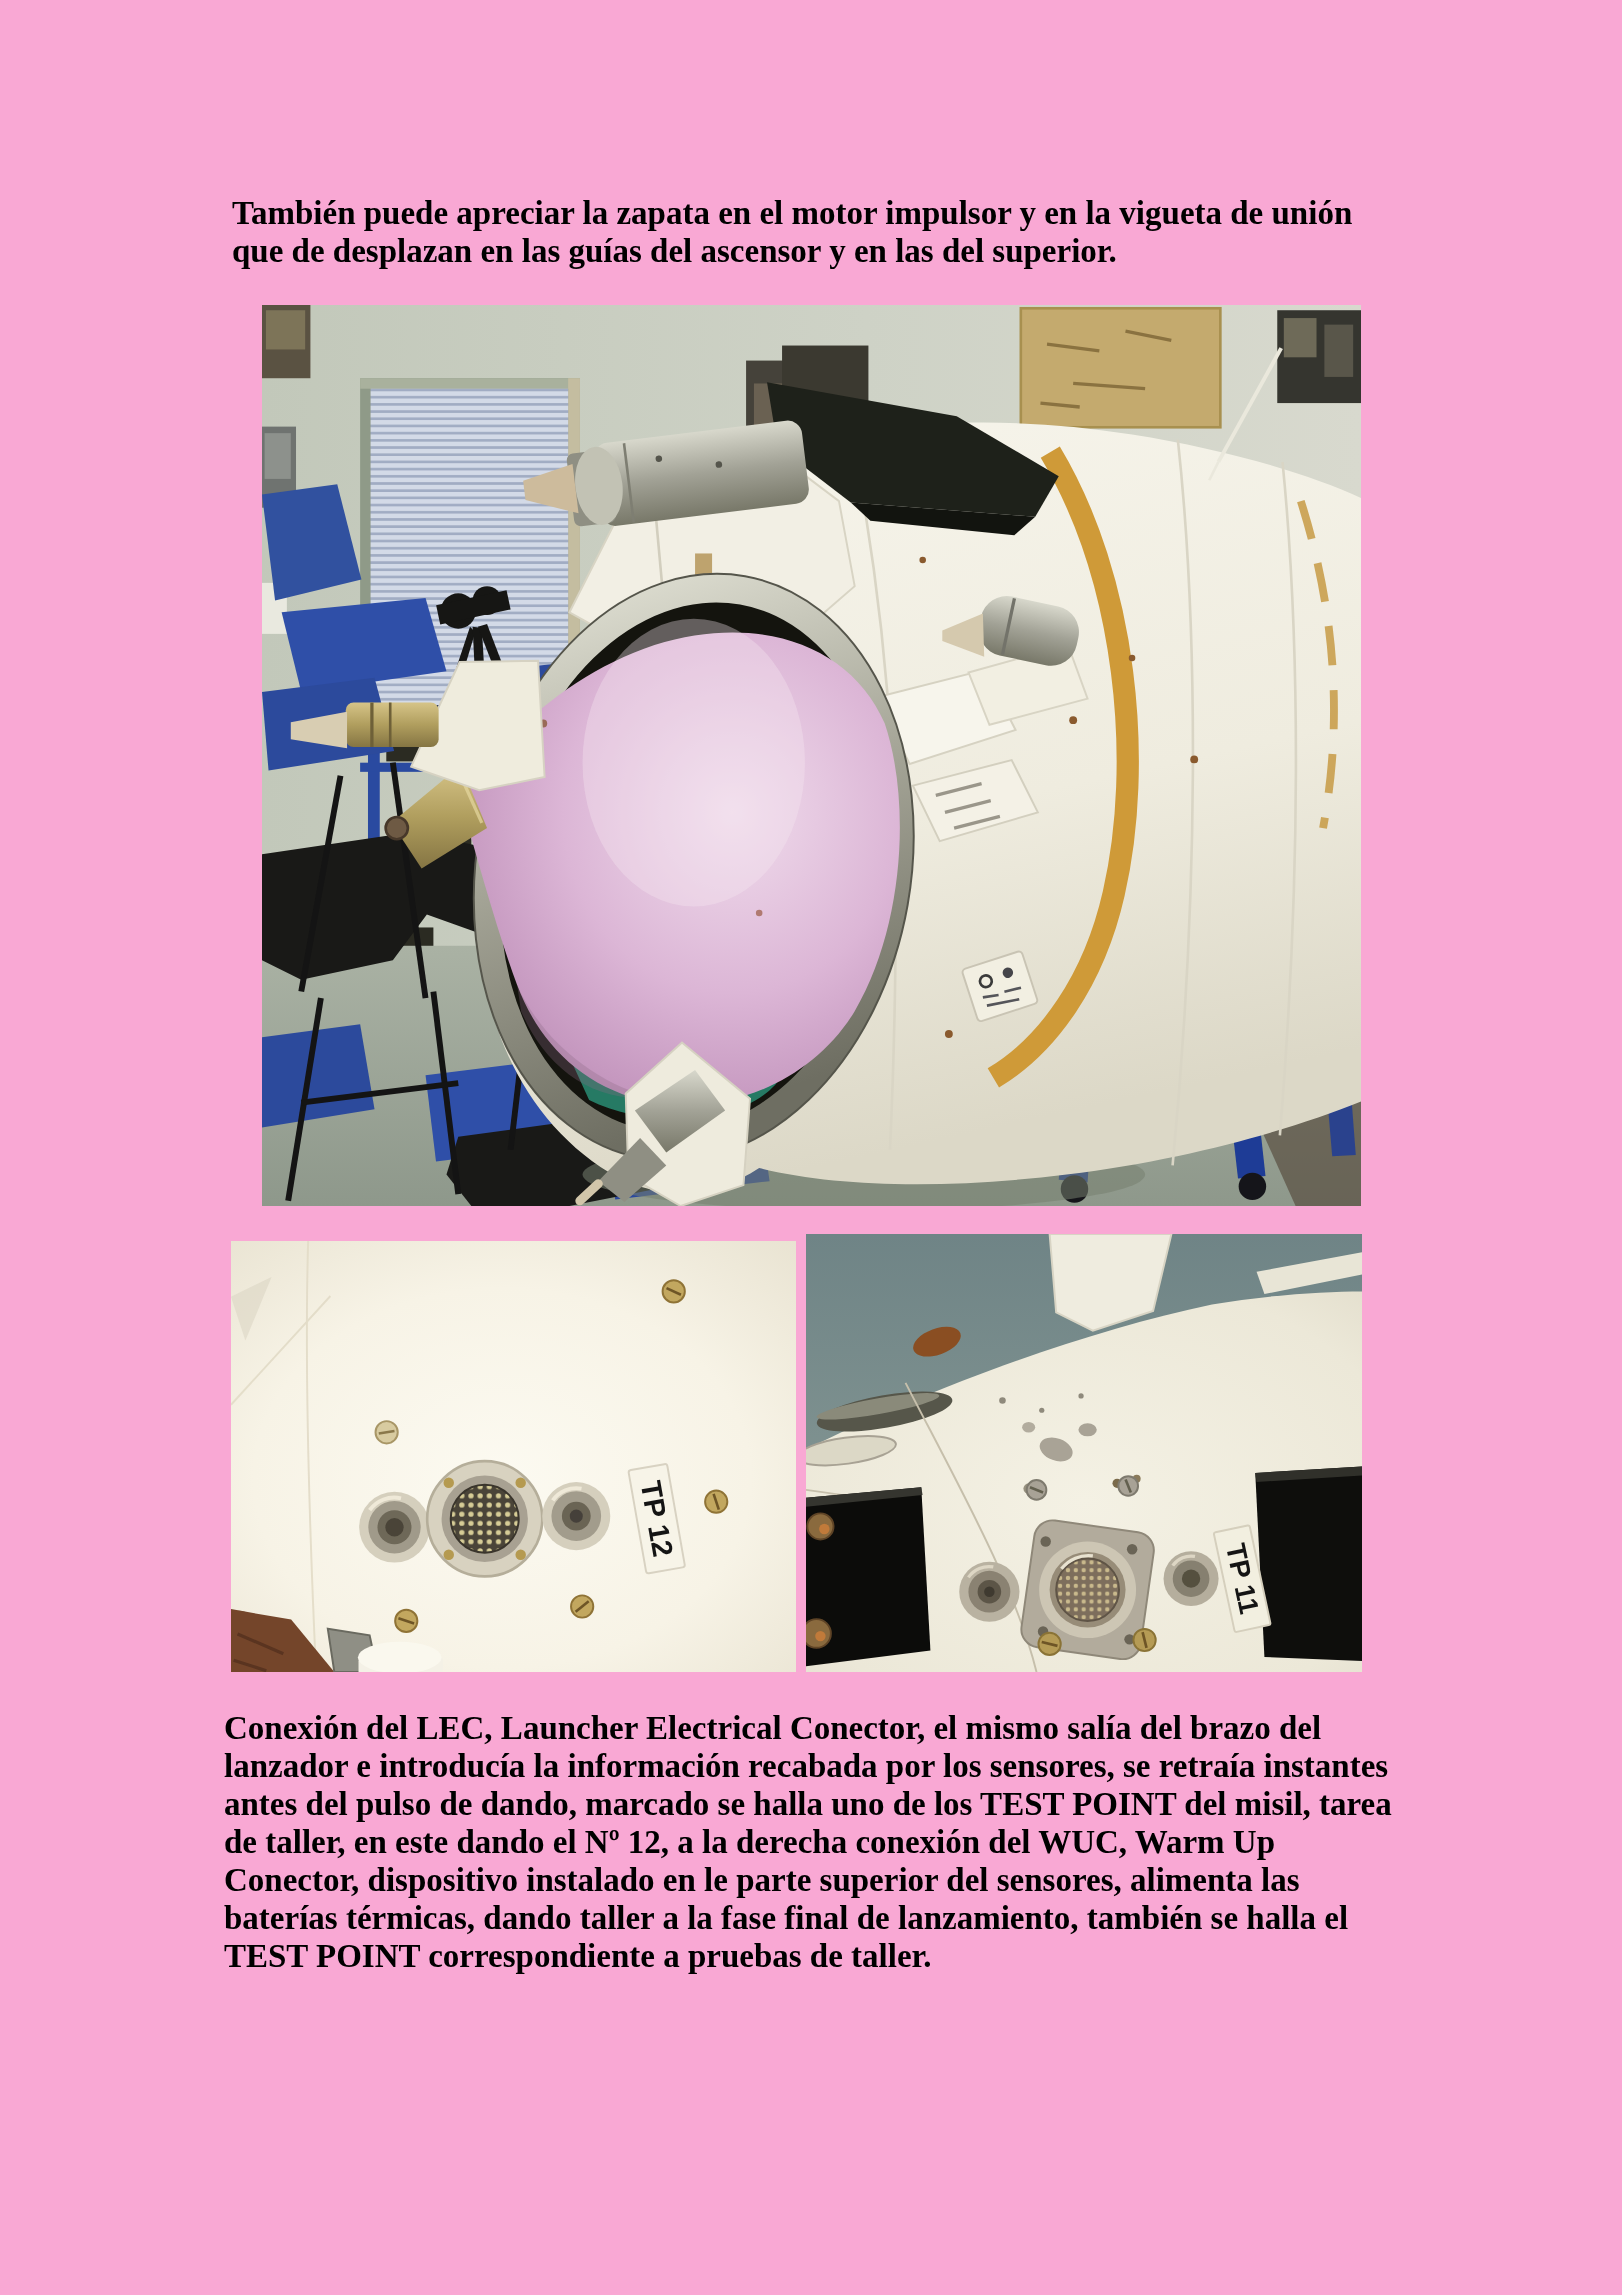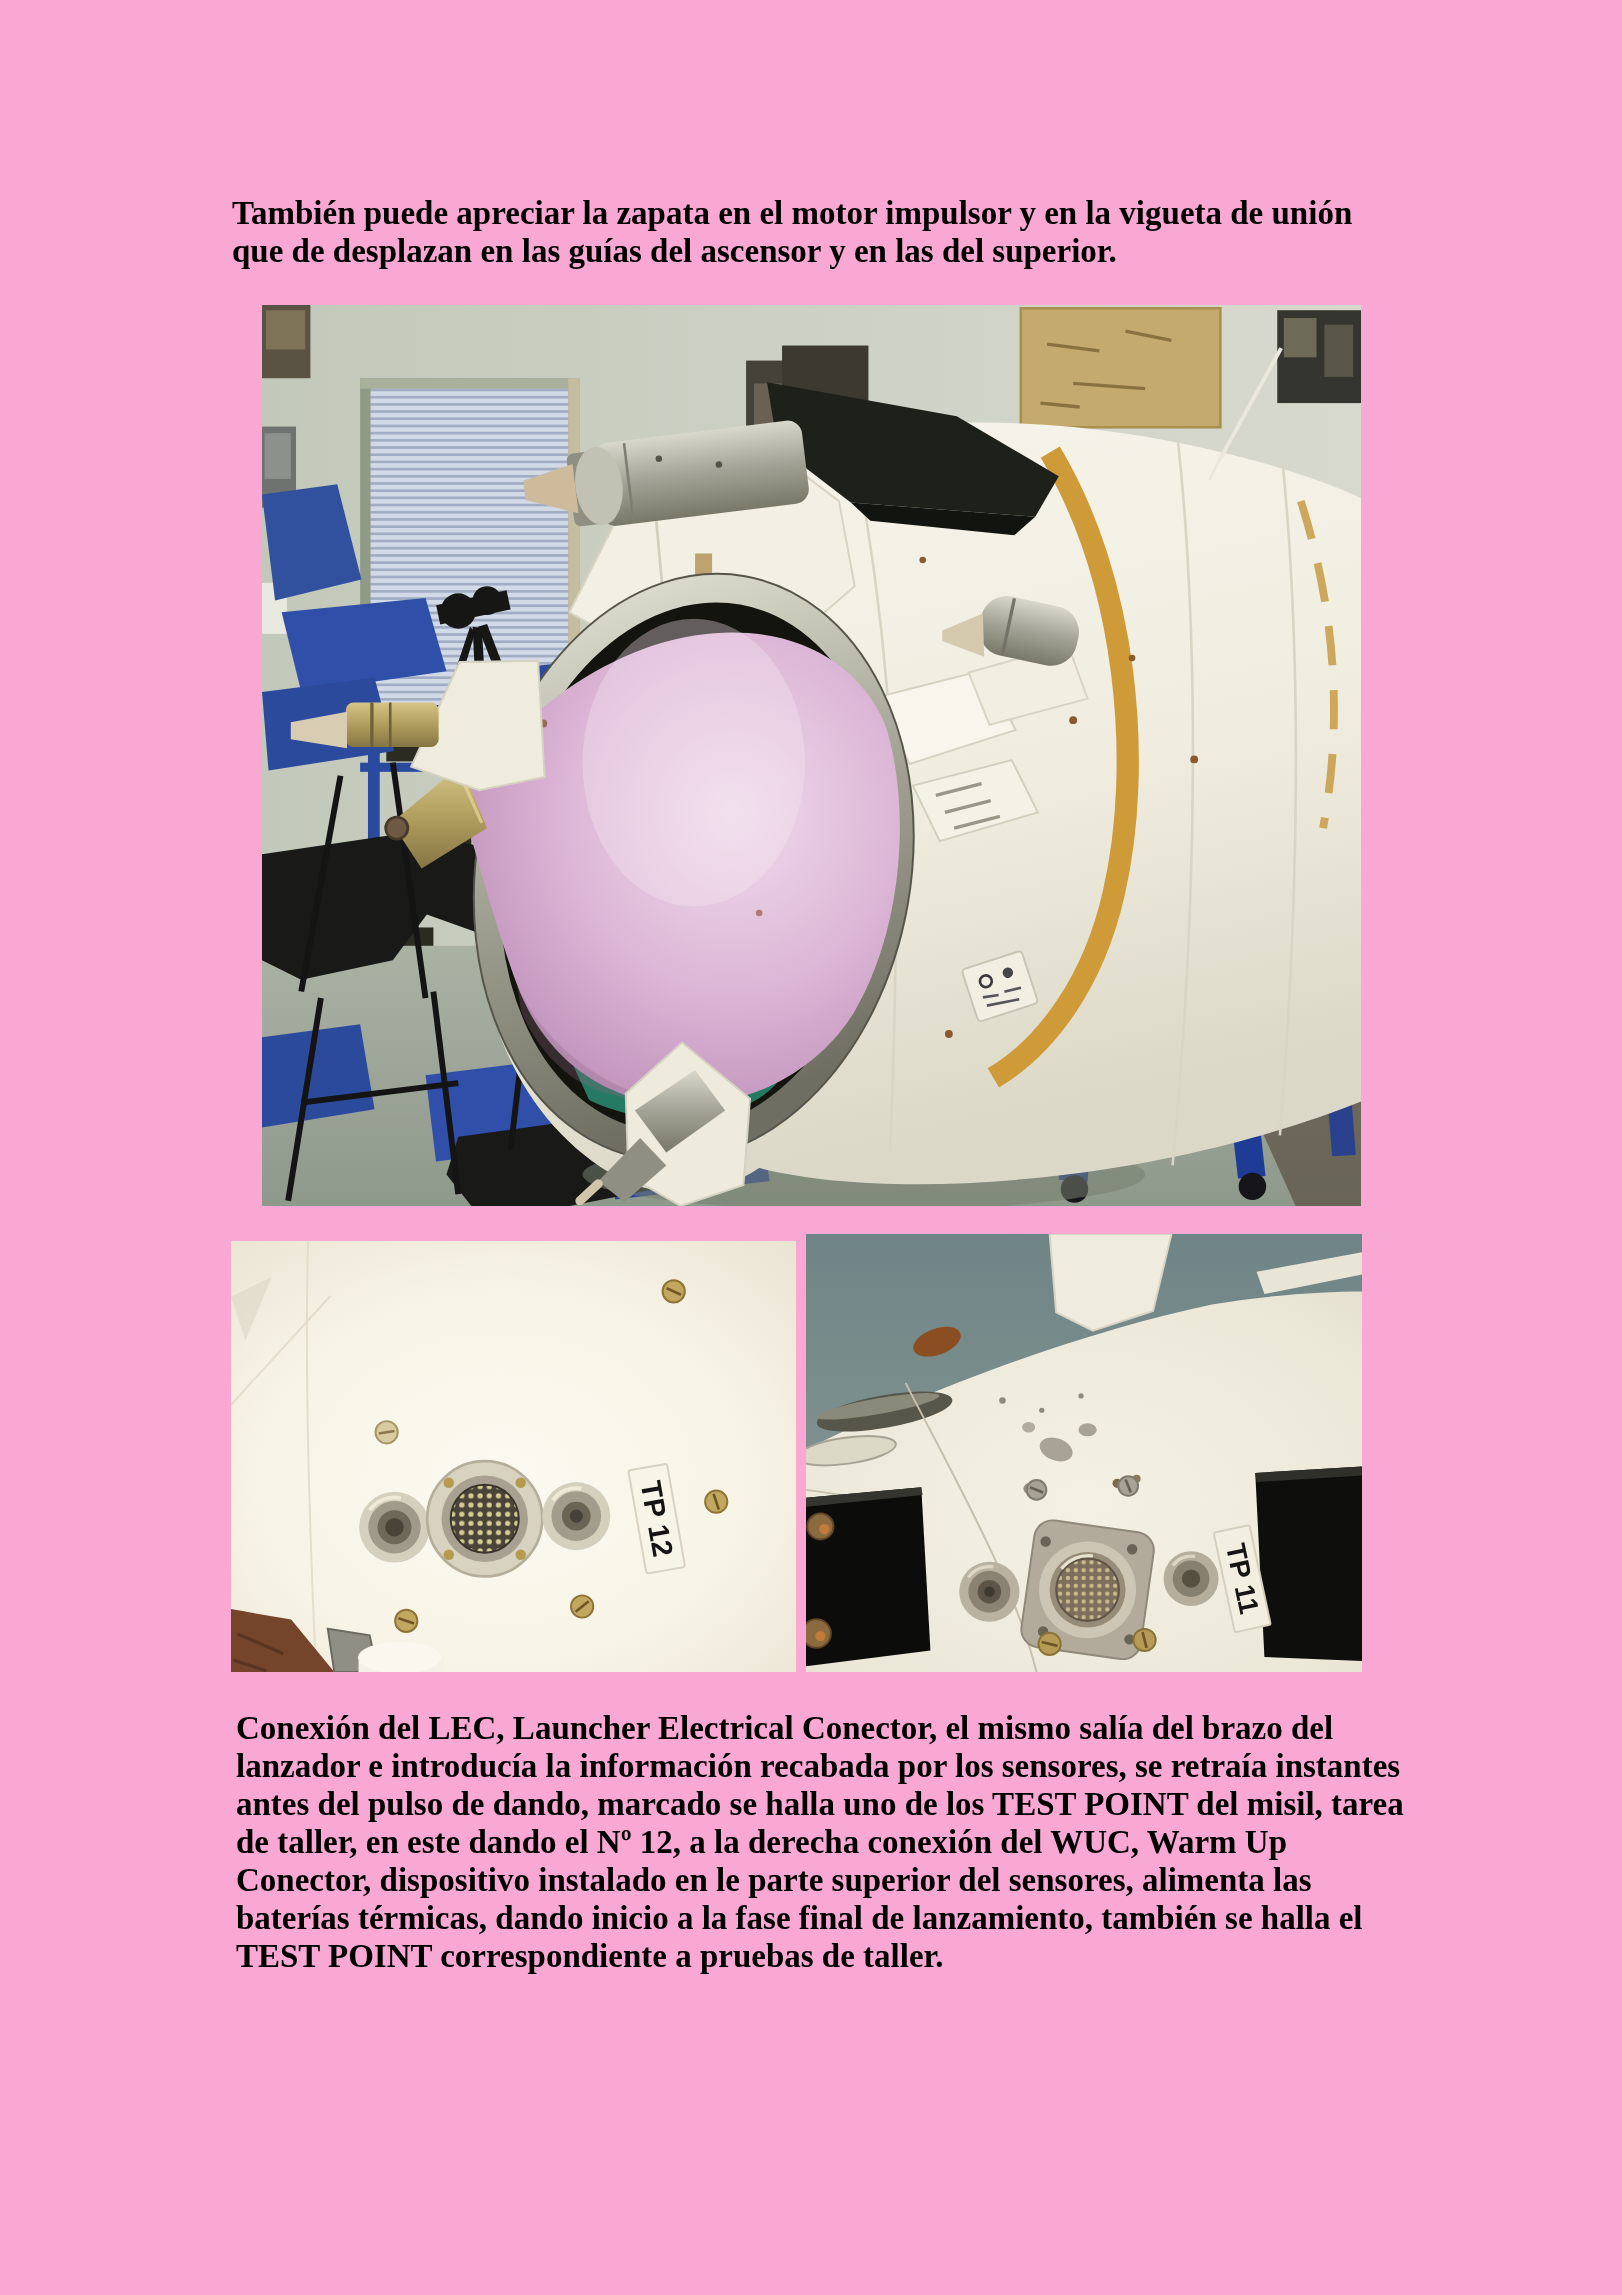--- a/index.html
+++ b/index.html
@@ -490,24 +490,24 @@
           </g>
     </g>
 
     <g transform="translate(666,528) rotate(78)">
       <rect x="-78" y="-28" width="156" height="56" rx="3" fill="#f2efe0" stroke="#d5cfbd" stroke-width="3"></rect>
       <text class="tp-label" x="0" y="14" font-size="42" text-anchor="middle">TP 11</text>
     </g>
   </svg>
   </div>
 
-  <div class="para" style="left:236px;top:1709px;">
+  <div class="para" style="left:224px;top:1709px;">
     <div class="ln">Conexión del LEC, Launcher Electrical Conector, el mismo salía del brazo del</div>
     <div class="ln">lanzador e introducía la información recabada por los sensores, se retraía instantes</div>
     <div class="ln">antes del pulso de dando, marcado se halla uno de los TEST POINT del misil, tarea</div>
     <div class="ln">de taller, en este dando el Nº 12, a la derecha conexión del WUC, Warm Up</div>
     <div class="ln">Conector, dispositivo instalado en le parte superior del sensores, alimenta las</div>
-    <div class="ln">baterías térmicas, dando inicio a la fase final de lanzamiento, también se halla el</div>
+    <div class="ln">baterías térmicas, dando taller a la fase final de lanzamiento, también se halla el</div>
     <div class="ln">TEST POINT correspondiente a pruebas de taller.</div>
   </div>
 
 </div>
 
 
 </body></html>

